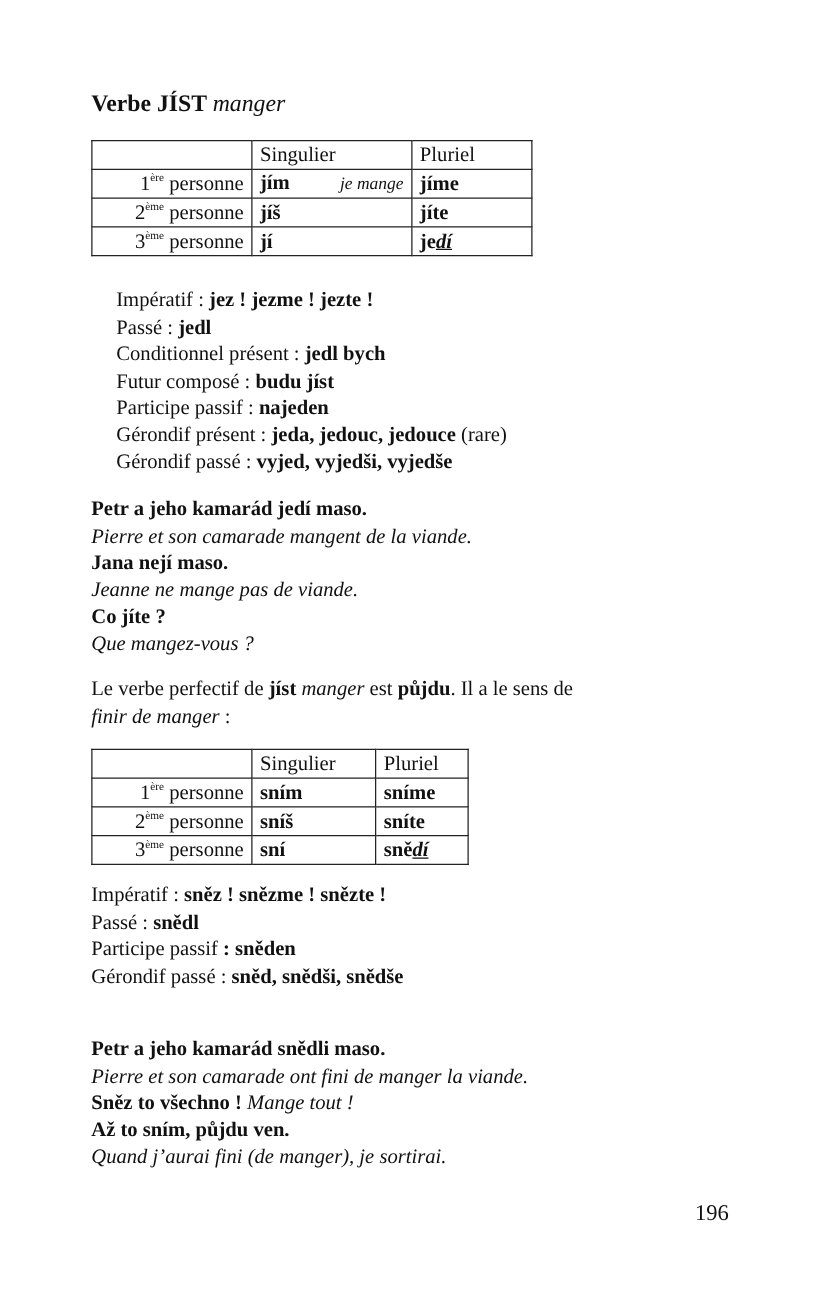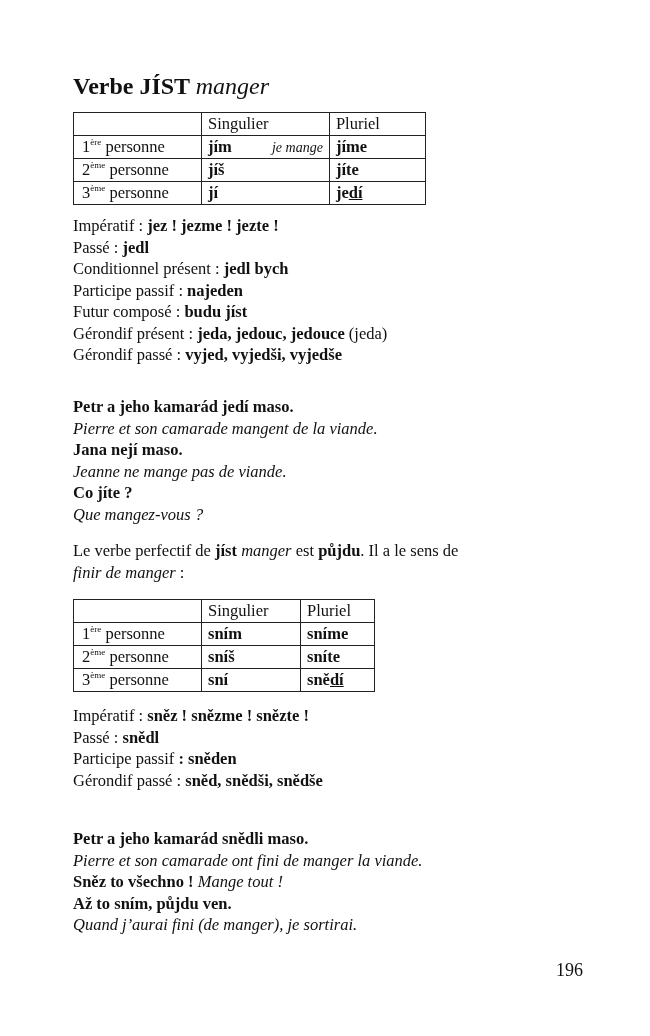--- a/index.html
+++ b/index.html
@@ -2,29 +2,29 @@
 <html><head>
 <meta charset="utf-8">
 <style>
   html, body { margin: 0; padding: 0; background: #ffffff; }
   body {
     width: 650px; height: 1036px; position: relative; overflow: hidden;
     font-family: "Liberation Serif", serif; color: #111111;
     font-size: 16.5px;
   }
   .page { position: absolute; left: 73px; top: 0; width: 520px; }
-  .title { position: absolute; top: 73px; left: 0; font-size: 24px; font-weight: bold; white-space: nowrap; }
+  .title { position: absolute; top: 73px; left: 0; font-size: 19px; font-weight: bold; white-space: nowrap; }
   .title i { font-weight: normal; }
   b { font-weight: bold; }
   i { font-style: italic; }
   table.conj { position: absolute; border-collapse: collapse; left: 0; }
   table.conj td { border: 1px solid #222; padding: 0 6px 0 6px; height: 22px; line-height: 20px; white-space: nowrap; vertical-align: middle; }
-  table.conj td.c0 { text-align: left; padding-left: 8px; }
+  table.conj td.c0 { text-align: right; padding-left: 8px; }
   sup { font-size: 9px; vertical-align: 7px; line-height: 0; }
-  .u { text-decoration: underline; }
+  .u { text-decoration: underline; font-style: italic; }
   .block { position: absolute; left: 0; line-height: 21.5px; white-space: nowrap; }
   .line { display: block; }
   .pageno { position: absolute; top: 960px; left: 0; width: 510px; text-align: right; font-size: 18px; }
 </style>
 </head>
 <body>
 
 <div class="page">
 
   <div class="title">
@@ -50,27 +50,27 @@
       <td><b>jíte</b></td>
     </tr>
     <tr>
       <td class="c0"><span>3</span><sup>ème</sup> <span>personne</span></td>
       <td><b>jí</b></td>
       <td><b>je</b><b class="u">dí</b></td>
     </tr>
   </tbody>
     </table>
 
-  <div class="block" style="top:215px;">
+  <div class="block" style="top:229px;margin-left:20px;">
     <span class="line"><span>Impératif : </span><b>jez ! jezme ! jezte !</b></span>
     <span class="line"><span>Passé : </span><b>jedl</b></span>
     <span class="line"><span>Conditionnel présent : </span><b>jedl bych</b></span>
+    <span class="line"><span>Futur composé : </span><b>budu jíst</b></span>
     <span class="line"><span>Participe passif : </span><b>najeden</b></span>
-    <span class="line"><span>Futur composé : </span><b>budu jíst</b></span>
-    <span class="line"><span>Gérondif présent : </span><b>jeda, jedouc, jedouce</b><span> (jeda)</span></span>
+    <span class="line"><span>Gérondif présent : </span><b>jeda, jedouc, jedouce</b><span> (rare)</span></span>
     <span class="line"><span>Gérondif passé : </span><b>vyjed, vyjedši, vyjedše</b></span>
   </div>
 
   <div class="block" style="top:396px;">
     <b class="line">Petr a jeho kamarád jedí maso.</b>
     <i class="line">Pierre et son camarade mangent de la viande.</i>
     <b class="line">Jana nejí maso.</b>
     <i class="line">Jeanne ne mange pas de viande.</i>
     <b class="line">Co jíte ?</b>
     <i class="line">Que mangez-vous ?</i>

